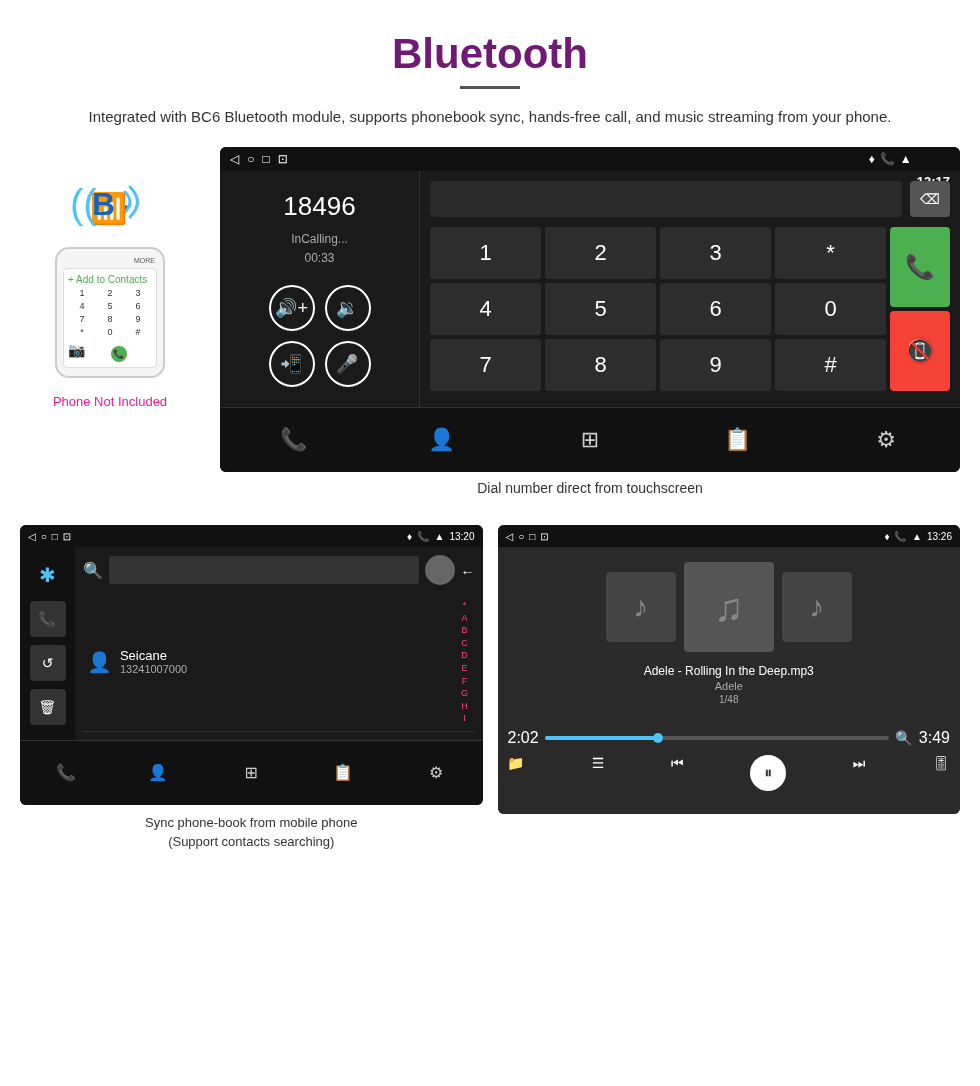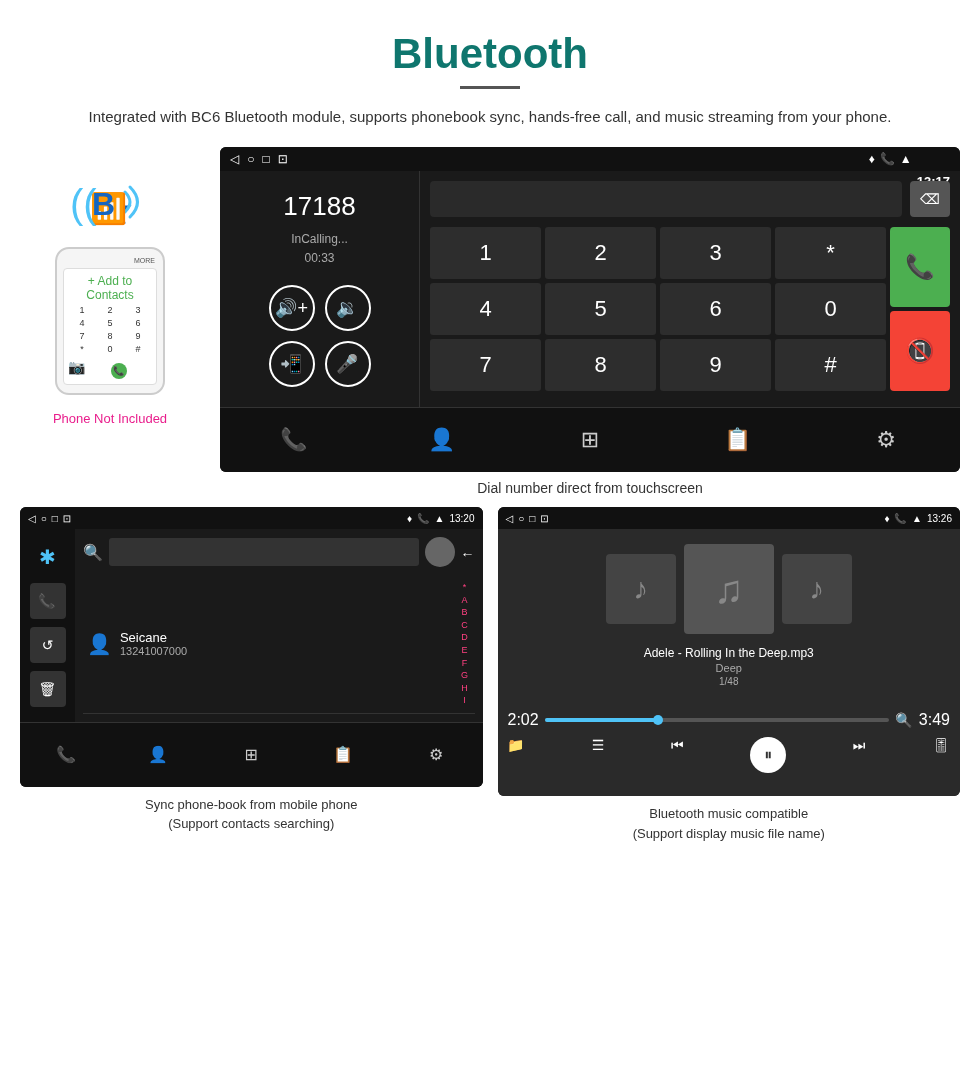--- a/index.html
+++ b/index.html
@@ -12,21 +12,21 @@
     }
 
     
     .page-header {
       text-align: center;
       padding: 30px 40px 10px;
     }
     .page-title {
       font-size: 42px;
       font-weight: bold;
-      color: #0f766e;
+      color: #701a75;
       margin-bottom: 8px;
     }
     .title-underline {
       width: 60px;
       height: 3px;
       background: #555;
       margin: 0 auto 16px;
     }
     .page-description {
       font-size: 15px;
@@ -295,21 +295,21 @@
       align-items: center;
       justify-content: center;
       width: 44px;
       height: 44px;
     }
 
     .screen-caption {
       text-align: center;
       font-size: 14px;
       color: #333;
-      margin-bottom: 11px;
+      margin-bottom: 29px;
     }
 
     
     .bottom-screens {
       display: flex;
       gap: 15px;
       padding: 0 20px;
       margin-bottom: 15px;
     }
     .mini-screen-container {
@@ -591,21 +591,21 @@
         <span style="font-size:40px; color:#4fc3f7; position:absolute; left:0; top:0;">((</span>
         <span style="font-size:32px; color:#1565c0; font-weight:bold; position:absolute; left:22px; top:4px;">B</span>
       </div>
     </div>
 
     <div class="phone-mockup">
       <div class="phone-top-bar">
         <span style="font-size:7px; color:#555; margin-right:2px;">MORE</span>
       </div>
       <div class="phone-screen">
-        <div style="font-size:12px; color:#4caf50; text-align:center; margin-bottom:3px;">+ Add to Contacts</div>
+        <div style="font-size:10px; color:#4caf50; text-align:left; margin-bottom:3px;">+ Add to Contacts</div>
         <div class="phone-screen-row">
           <span class="phone-digit">1</span>
           <span class="phone-digit">2</span>
           <span class="phone-digit">3</span>
         </div>
         <div class="phone-screen-row">
           <span class="phone-digit">4</span>
           <span class="phone-digit">5</span>
           <span class="phone-digit">6</span>
         </div>
@@ -643,21 +643,21 @@
           <span>♦</span>
           <span>📞</span>
           <span>▲</span>
           <span class="status-time">13:17</span>
         </div>
       </div>
 
       <div class="dial-screen">
 
         <div class="dial-left">
-          <div class="dial-number">17188</div>
+          <div class="dial-number">18496</div>
           <div class="dial-status">InCalling...</div>
           <div class="dial-timer">00:33</div>
           <div class="dial-controls">
             <div class="dial-ctrl-row">
               <div class="ctrl-btn">🔊+</div>
               <div class="ctrl-btn">🔉</div>
             </div>
             <div class="dial-ctrl-row">
               <div class="ctrl-btn">📲</div>
               <div class="ctrl-btn">🎤</div>
@@ -811,21 +811,21 @@
           <div class="album-art main-art">
             <span class="music-note large">♫</span>
           </div>
           <div class="album-art">
             <span class="music-note">♪</span>
           </div>
         </div>
 
         <div class="music-info">
           <div class="music-title">Adele - Rolling In the Deep.mp3</div>
-          <div class="music-artist">Deep</div>
+          <div class="music-artist">Adele</div>
           <div class="music-track">1/48</div>
         </div>
 
         <div class="music-progress">
           <span class="music-time">2:02</span>
           <div class="progress-bar-container">
             <div class="progress-bar-fill" style="width: 33%;"></div>
             <div class="progress-dot" style="left: 33%;"></div>
           </div>
           <span class="music-search-icon">🔍</span>
@@ -836,19 +836,15 @@
           <span style="color:#fff; font-size:14px; cursor:pointer;">📁</span>
           <span style="color:#fff; font-size:14px; cursor:pointer;">☰</span>
           <span style="color:#fff; font-size:14px; cursor:pointer;">⏮</span>
           <div class="music-play-btn">⏸</div>
           <span style="color:#fff; font-size:14px; cursor:pointer;">⏭</span>
           <span style="color:#fff; font-size:14px; cursor:pointer;">🎚</span>
         </div>
       </div>
     </div>
 
-    <div class="mini-caption">
-      <span>Bluetooth music compatible</span><br>
-      <span>(Support display music file name)</span>
-    </div>
   </div>
 
 </div>
 
 </body></html>

